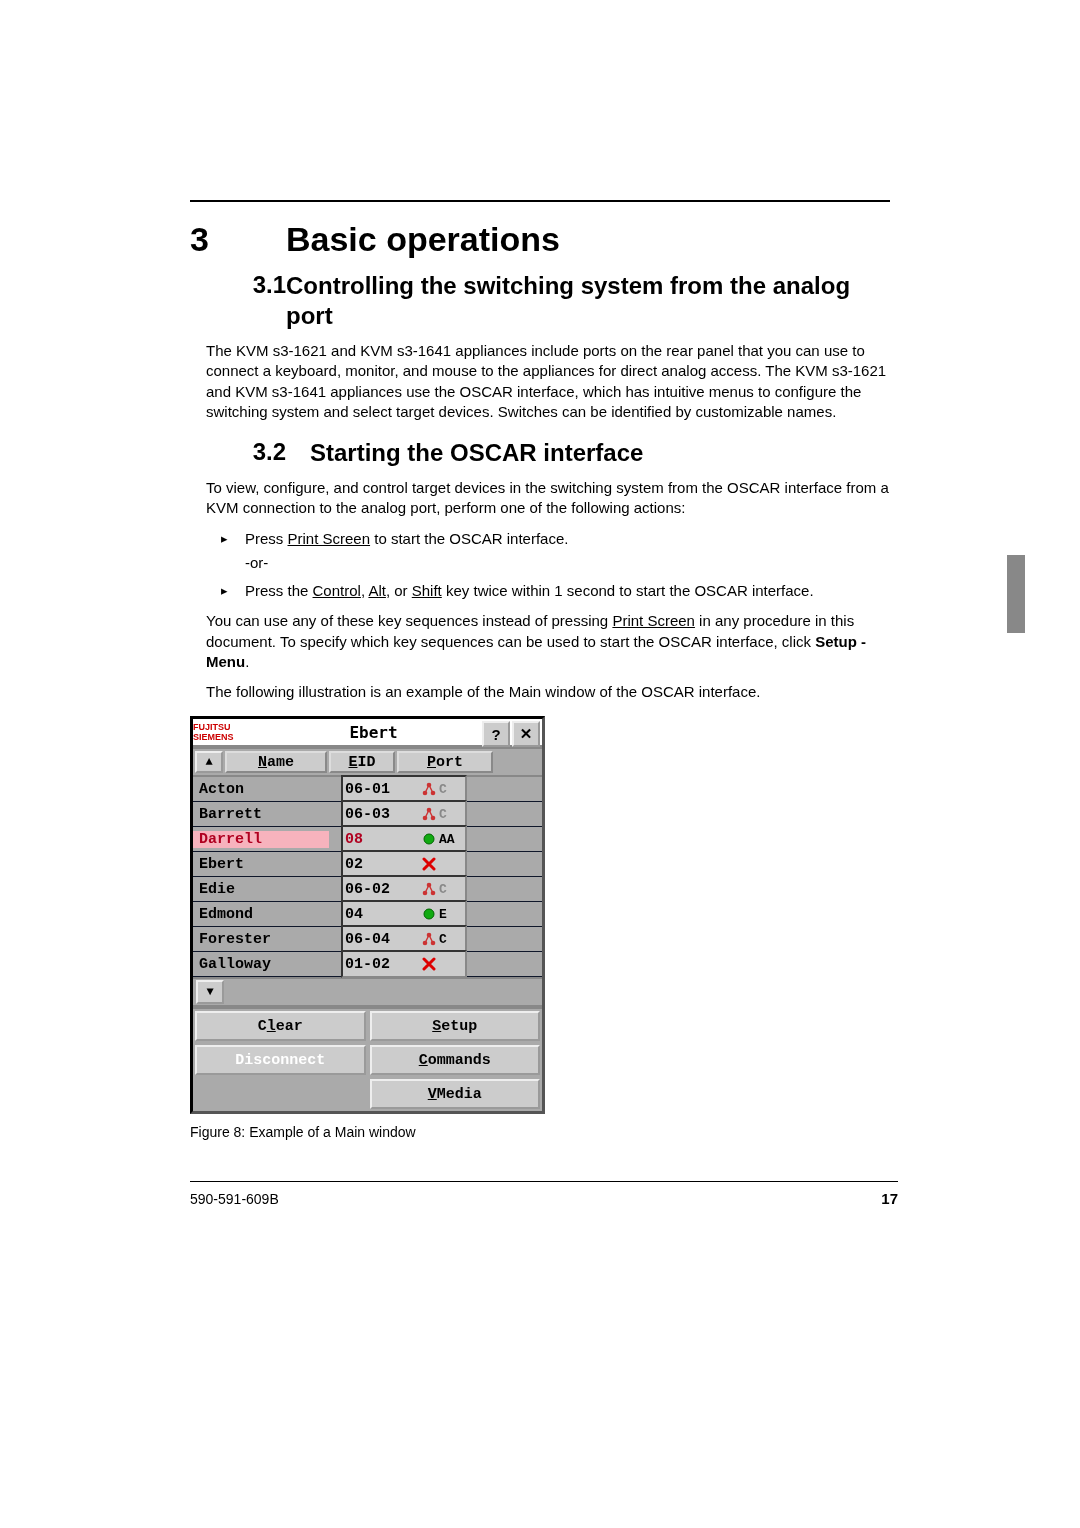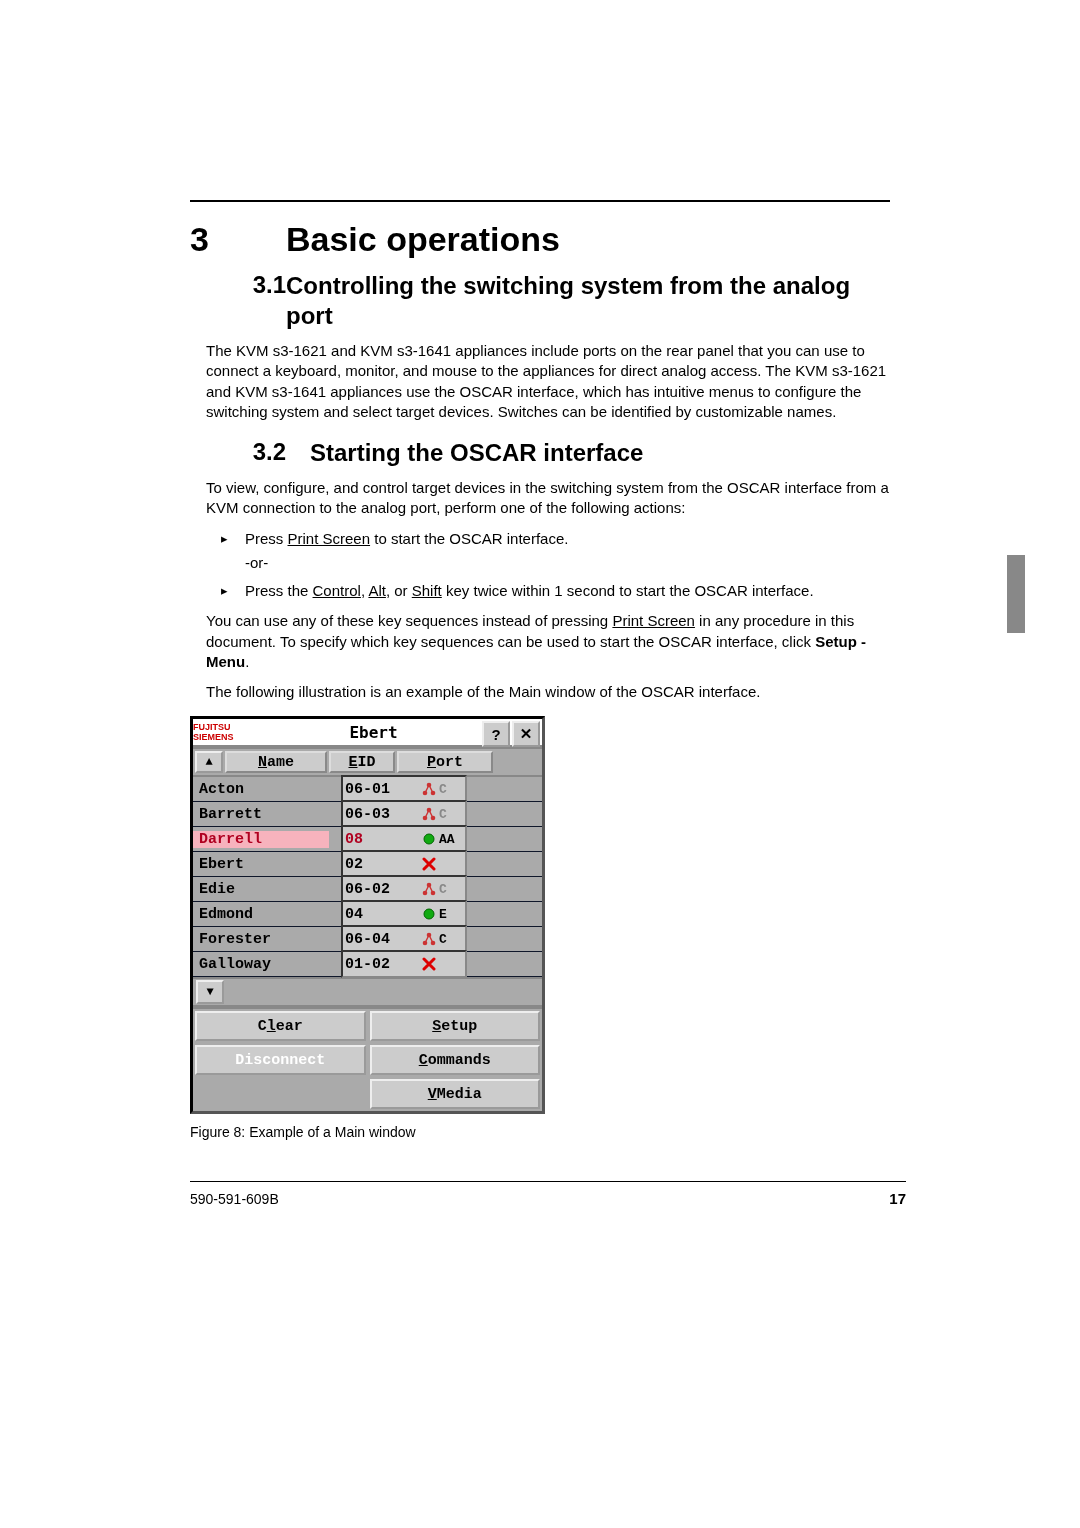--- a/index.html
+++ b/index.html
@@ -14,21 +14,21 @@
   .h2row{display:flex;align-items:flex-start;margin:0 0 10px 0;}
   .h2num{font-size:24px;font-weight:bold;width:96px;flex:none;text-align:right;}
   .h2title{font-size:24px;font-weight:bold;line-height:1.25;}
   p.body{font-size:15px;line-height:1.35;margin:0 0 10px 16px;}
   ul.body{margin:0 0 10px 0;padding-left:55px;list-style:none;}
   ul.body li{font-size:15px;line-height:1.35;margin:0 0 8px 0;position:relative;}
   ul.body li::before{content:"▸";position:absolute;left:-24px;top:1px;font-size:13px;color:#000;}
   .u{text-decoration:underline;}
   .b{font-weight:bold;}
   .caption{font-size:14px;margin:10px 0 0 0;}
-  .footer{position:absolute;left:190px;right:174px;top:1175px;}
+  .footer{position:absolute;left:190px;right:182px;top:1175px;}
   .footnum{font-size:14px;}
   .footpg{font-size:15px;font-weight:bold;float:right;}
   
   .oscar{margin:14px 0 6px 0;width:355px;font-family:"Lucida Console","Courier New",monospace;font-size:15px;font-weight:bold;color:#000;border-radius:32px;}
   .oscar .win3d{border:3px solid #000;border-right-color:#555;border-bottom-color:#555;background:#aaa;}
   .oscar .titlebar{display:flex;align-items:stretch;border-bottom:2px solid #888;background:#fff;height:26px;}
   .oscar .logo{width:72px;display:flex;align-items:center;justify-content:center;font-size:9px;font-weight:bold;color:#c00;letter-spacing:0;font-family:Arial,sans-serif;}
   .oscar .titletxt{flex:1;display:flex;align-items:center;justify-content:center;font-family:"Lucida Console",monospace;font-size:16px;font-weight:bold;}
   .oscar .tbtns{display:flex;}
   .oscar .tb{width:24px;height:22px;margin:2px 2px 2px 0;background:#ccc;border:2px outset #eee;display:flex;align-items:center;justify-content:center;font-family:Arial,sans-serif;font-weight:bold;font-size:15px;}

